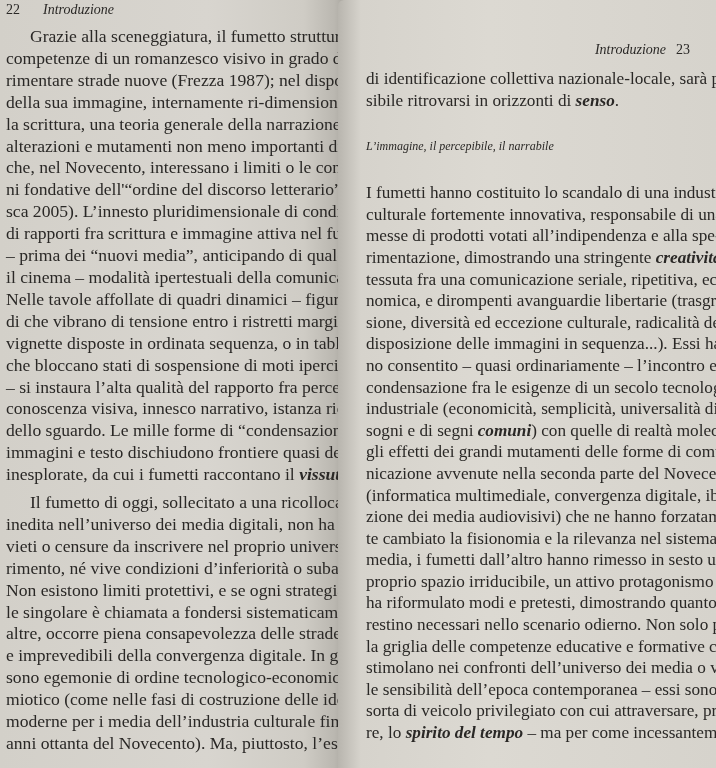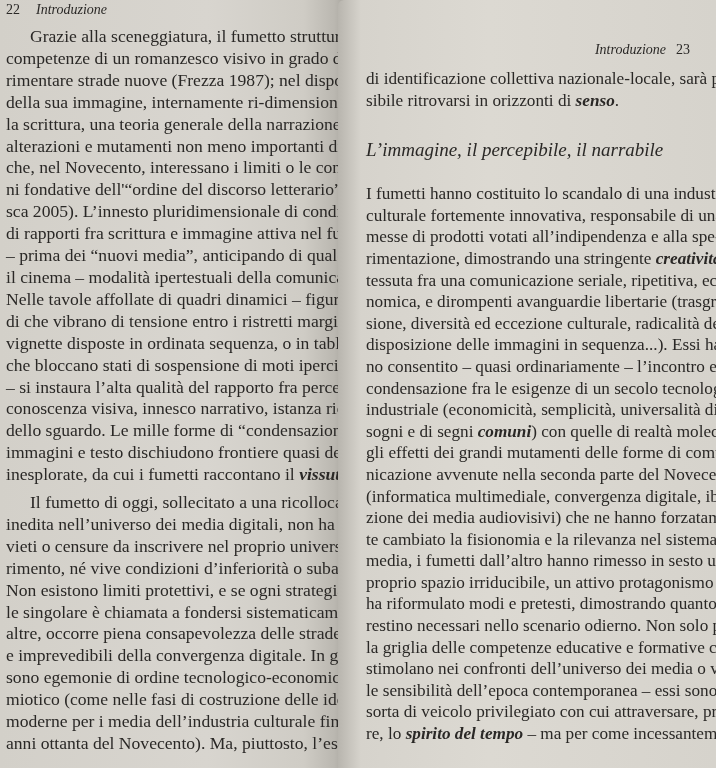--- a/index.html
+++ b/index.html
@@ -29,30 +29,30 @@
     padding:42px 0 0 28px;
     top:0;
   }
   .page-right::before {
     content:""; position:absolute; left:0; top:0; right:0; height:34px;
     background:transparent;
   }
   .running-head { font-size:14px; margin-bottom:8px; }
   .running-head .num { font-style:normal; }
   .running-head .title { font-style:italic; }
-  .left-head { display:flex; gap:16px; align-items:baseline; padding-left:0; }
+  .left-head { display:flex; gap:23px; align-items:baseline; padding-left:0; }
   .right-head { display:flex; gap:10px; justify-content:flex-end; padding-right:26px; margin-bottom:10px; }
   p.line-block { margin:0; }
   .line {
     display:block; white-space:nowrap; font-size:17.2px; line-height:21.6px;
   }
   .page-left .line { font-size:17.6px; line-height:21.9px; }
   .indent { padding-left:24px; }
   .section-title {
-    font-style:italic; font-size:19px; margin:28px 0 22px 0; white-space:nowrap;
+    font-style:italic; font-size:12px; margin:28px 0 28px 0; white-space:nowrap;
   }
   em { font-style:italic;font-weight:bold; }
   .left-lines { transform:skewY(0deg); }
   .left-lines .line { overflow:visible; }
 </style>
 </head>
 <body>
 
 <div class="dark-bg"></div>
 

